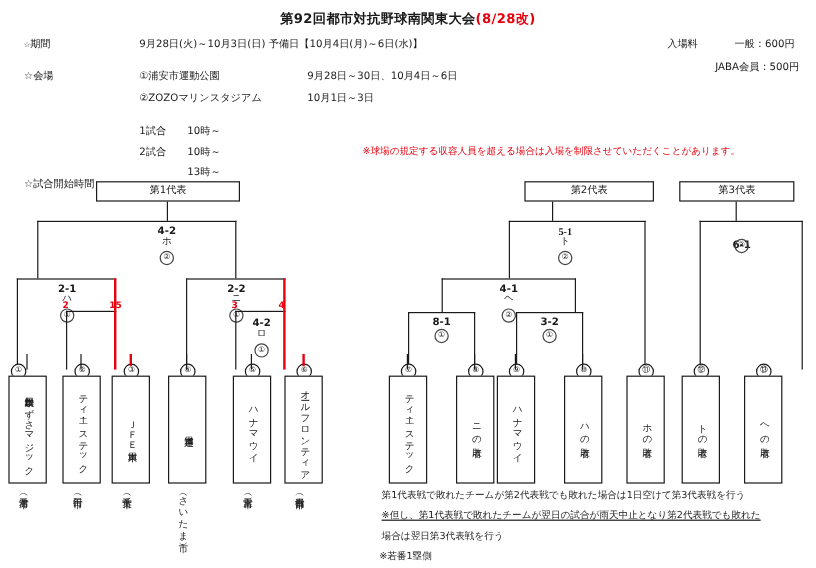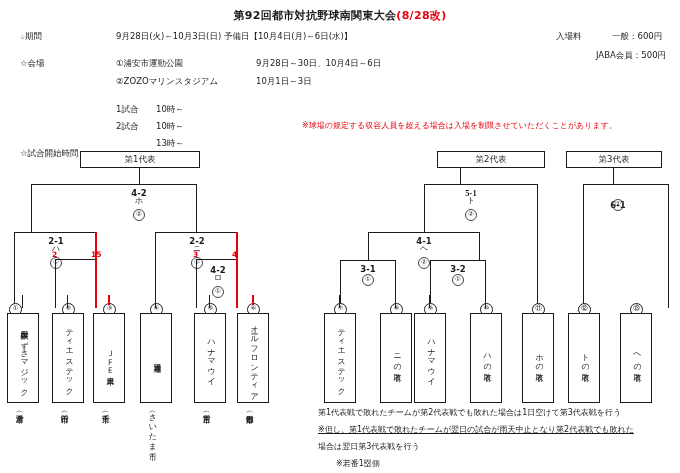--- a/index.html
+++ b/index.html
@@ -137,21 +137,21 @@
 <div class="abs ln" style="left:368px;top:232px;width:112px;height:1px;"></div>
 <div class="abs ln" style="left:368px;top:232px;width:1px;height:28px;"></div>
 <div class="abs ln" style="left:479px;top:232px;width:1px;height:28px;"></div>
 <div class="abs sc" style="left:400px;top:236px;width:48px;">4-1</div>
 <div class="abs scv" style="left:400px;top:245px;width:48px;">ヘ</div>
 <div class="abs scv" style="left:400px;top:257px;width:48px;"><span class="circ">②</span></div>
 
 <div class="abs ln" style="left:340px;top:260px;width:56px;height:1px;"></div>
 <div class="abs ln" style="left:340px;top:260px;width:1px;height:48px;"></div>
 <div class="abs ln" style="left:395px;top:260px;width:1px;height:48px;"></div>
-<div class="abs sc" style="left:345px;top:264px;width:46px;">3-1</div>
+<div class="abs sc" style="left:345px;top:264px;width:46px;">8-1</div>
 <div class="abs scv" style="left:345px;top:274px;width:46px;"><span class="circ">①</span></div>
 
 <div class="abs ln" style="left:430px;top:260px;width:56px;height:1px;"></div>
 <div class="abs ln" style="left:430px;top:260px;width:1px;height:48px;"></div>
 <div class="abs ln" style="left:485px;top:260px;width:1px;height:48px;"></div>
 <div class="abs sc" style="left:435px;top:264px;width:46px;">3-2</div>
 <div class="abs scv" style="left:435px;top:274px;width:46px;"><span class="circ">①</span></div>
 
 <div class="abs hdrbx" style="left:566px;top:151px;width:96px;height:17px;">
   <span>第3代表</span>
@@ -215,13 +215,13 @@
 <div class="abs ln" style="left:155px;top:295px;width:1px;height:13px;"></div>
 <div class="abs ln" style="left:209px;top:295px;width:1px;height:13px;"></div>
 <div class="abs ln" style="left:339px;top:295px;width:1px;height:13px;"></div>
 <div class="abs ln" style="left:395px;top:295px;width:1px;height:13px;"></div>
 <div class="abs ln" style="left:429px;top:295px;width:1px;height:13px;"></div>
 <div class="abs ln" style="left:485px;top:295px;width:1px;height:13px;"></div>
 
 <div class="abs note" style="left:318px;top:406px;white-space:nowrap;">第1代表戦で敗れたチームが第2代表戦でも敗れた場合は1日空けて第3代表戦を行う</div>
 <div class="abs note" style="left:318px;top:423px;white-space:nowrap;text-decoration:underline;">※但し、第1代表戦で敗れたチームが翌日の試合が雨天中止となり第2代表戦でも敗れた</div>
 <div class="abs note" style="left:318px;top:440px;white-space:nowrap;">場合は翌日第3代表戦を行う</div>
-<div class="abs note" style="left:336px;top:457px;white-space:nowrap;">※若番1塁側</div>
+<div class="abs note" style="left:316px;top:457px;white-space:nowrap;">※若番1塁側</div>
 
 </body></html>

